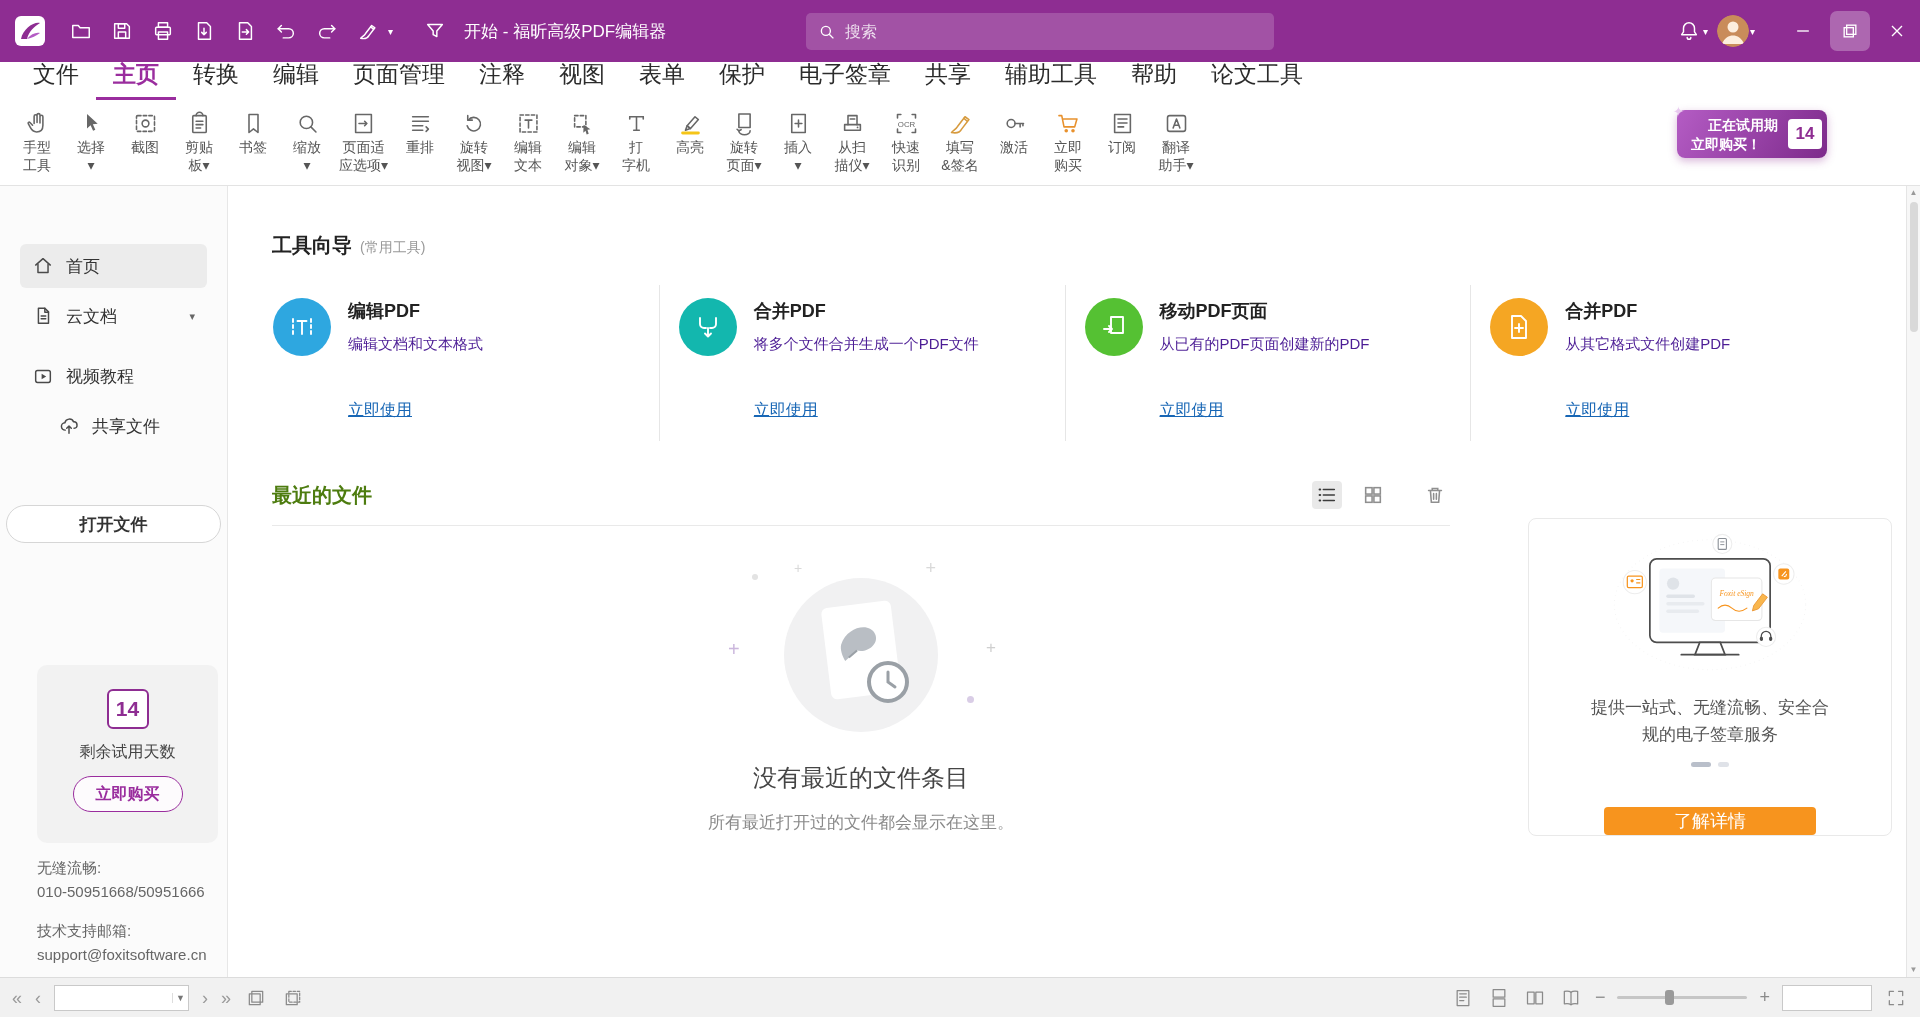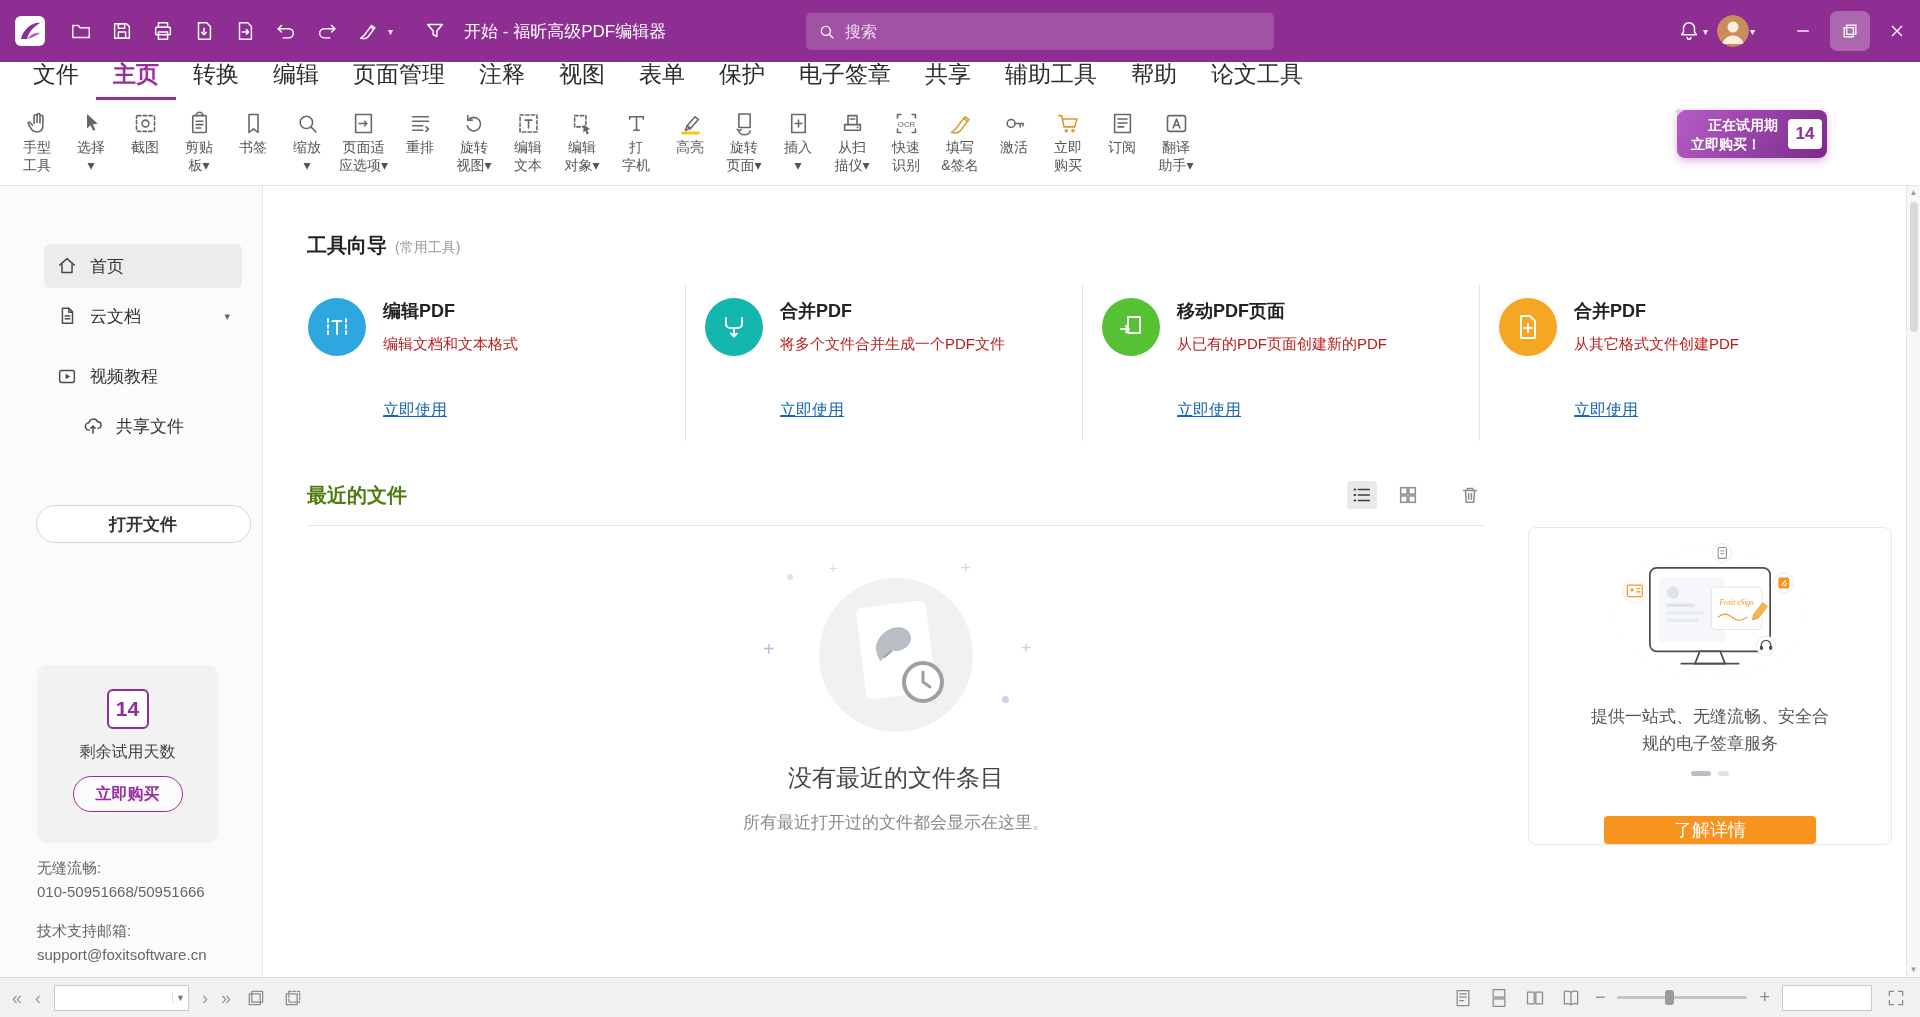--- a/index.html
+++ b/index.html
@@ -41,21 +41,21 @@
   .trial-badge { position:absolute; right:93px; top:10px; width:150px; height:48px; border-radius:8px; background:linear-gradient(120deg,#b45cc4,#7d2a8b); color:#fff; padding:7px 46px 0 14px; cursor:pointer; box-shadow:0 3px 8px rgba(142,45,146,.35); }
   .trial-badge .l1 { font-size:14px; font-weight:bold;margin-left:17px; }
   .trial-badge .l2 { font-size:14px; font-weight:bold; margin-top:1px; }
   .trial-badge .days { position:absolute; right:5px; top:9px; width:34px; height:30px; background:#fff; color:#8e2d92; font-weight:bold; font-size:17px; border-radius:4px; display:flex; align-items:center; justify-content:center; }
   .trial-badge .spark { position:absolute; left:-4px; top:-6px; color:#e8c9ef; font-size:13px; }
 
   
   .app-body { flex:1; display:flex; min-height:0; }
 
   
-  .sidebar { width:263px; flex:0 0 auto; background:#fbfbfb; border-right:1px solid #e7e7e7; position:relative; padding-top:58px;padding-left:24px; }
+  .sidebar { width:228px; flex:0 0 auto; background:#fbfbfb; border-right:1px solid #e7e7e7; position:relative; padding-top:58px; }
   .side-item { height:44px; margin:0 20px 6px; display:flex; align-items:center; gap:12px; padding:0 12px; border-radius:6px; font-size:17px; color:#333; cursor:pointer; }
   .side-item.active { background:#ececec; }
   .side-item.gap { margin-top:16px; }
   .side-item.indent { margin-left:46px; }
   .side-item svg { width:22px; height:22px; flex:0 0 auto; stroke:#4a4a4a; fill:none; stroke-width:1.6; stroke-linecap:round; stroke-linejoin:round; }
   .side-caret { margin-left:auto; color:#666; font-size:11px; }
   .open-btn { display:block; width:215px; height:38px; margin:57px auto 0; background:#fff; border:1px solid #d6d6d6; border-radius:19px; font-size:17px; font-weight:bold; color:#333; cursor:pointer; font-family:inherit; }
   .trial-card { position:absolute; left:37px; top:479px; width:181px; height:178px; background:#f2f2f2; border-radius:10px; display:flex; flex-direction:column; align-items:center; }
   .trial-days { margin-top:24px; min-width:42px; height:40px; padding:0 6px; background:#fff; border:2px solid #8e2d92; border-radius:6px; color:#8e2d92; font-weight:bold; font-size:21px; display:flex; align-items:center; justify-content:center; }
   .trial-caption { margin-top:13px; font-size:16px; color:#444; }
@@ -69,40 +69,40 @@
   .tools-head { margin:46px 0 0 44px; display:flex; align-items:baseline; }
   .tools-title { font-size:20px; font-weight:bold; color:#222; }
   .tools-sub { font-size:14px; color:#999; margin-left:8px; }
   .cards { display:flex; margin:26px 30px 0 44px; height:156px; }
   .card { flex:1; display:flex; padding:12px 10px 0 18px; cursor:pointer; }
   .card:first-child { padding-left:0; }
   .card + .card { border-left:1px solid #e6e6e6; }
   .card-icon { flex:0 0 auto; }
   .card-txt { margin-left:16px; padding-top:2px; }
   .card-title { font-size:18px; font-weight:bold; color:#222; }
-  .card-desc { font-size:15px; color:#b91c1c; margin-top:12px; }
+  .card-desc { font-size:15px; color:#4c1d95; margin-top:12px; }
   .card-link { display:inline-block; margin-top:46px; font-size:16px; color:#1766b5; text-decoration:underline; cursor:pointer; }
 
   .recent-head { width:1178px; margin:40px 0 0 44px; display:flex; align-items:center; }
   .recent-title { font-size:20px; font-weight:bold; color:#4d7c0f; }
   .recent-actions { margin-left:auto; display:flex; align-items:center; gap:16px; }
   .ra-btn { width:30px; height:28px; display:flex; align-items:center; justify-content:center; border-radius:4px; cursor:pointer; }
   .ra-btn svg { width:22px; height:22px; stroke:#8f8f8f; fill:none; stroke-width:1.7; stroke-linecap:round; }
   .ra-btn.active { background:#e9e9e9; }
   .ra-btn.active svg { stroke:#3c3c3c; }
   .ra-btn.trash { margin-left:16px; }
   .recent-divider { width:1178px; margin:16px 0 0 44px; border-top:1px solid #e9e9e9; }
 
   .empty-state { width:1178px; margin-left:44px; text-align:center; padding-top:52px; }
   .empty-illu-wrap { position:relative; width:154px; margin:0 auto; }
   .spark { position:absolute; color:#cbb7dd; }
   .empty-title { margin-top:26px; font-size:24px; color:#454545; }
   .empty-sub { margin-top:17px; font-size:17px; color:#8a8a8a; }
 
-  .promo { position:absolute; top:341px; right:14px; width:364px; height:318px; background:#fff; border:1px solid #e9e9e9; border-radius:8px; display:flex; flex-direction:column; align-items:center; }
+  .promo { position:absolute; top:332px; right:14px; width:364px; height:318px; background:#fff; border:1px solid #e9e9e9; border-radius:8px; display:flex; flex-direction:column; align-items:center; }
   .promo-illu { width:300px; height:215px; margin-top:14px; }
   .promo-line { font-size:17px; color:#555; line-height:1.55; text-align:right; }
   .promo-line.first { margin-top:12px; }
   .dots { margin-top:14px; display:flex; align-items:center; gap:7px; }
   .dot-active { width:20px; height:5px; border-radius:3px; background:#b9bfca; }
   .dot { width:11px; height:5px; border-radius:3px; background:#dfe2e8; }
   .promo-btn { margin-top:40px; width:212px; height:40px; background:#f7941e; border:none; border-radius:4px; color:#fff; font-size:18px; cursor:pointer; font-family:inherit; }
 
   
   .scrollcol { width:14px; flex:0 0 auto; background:#f7f7f7; border-left:1px solid #e5e5e5; display:flex; flex-direction:column; align-items:center; padding:3px 0; }

